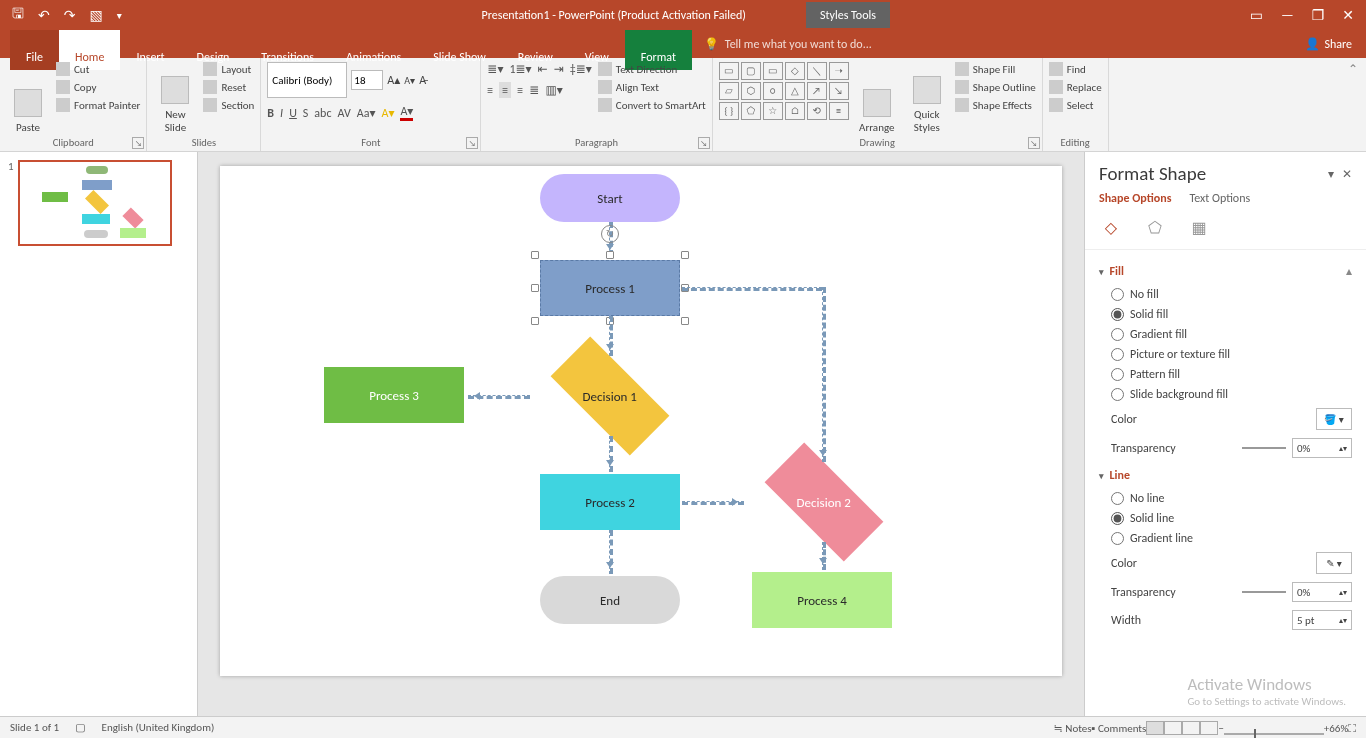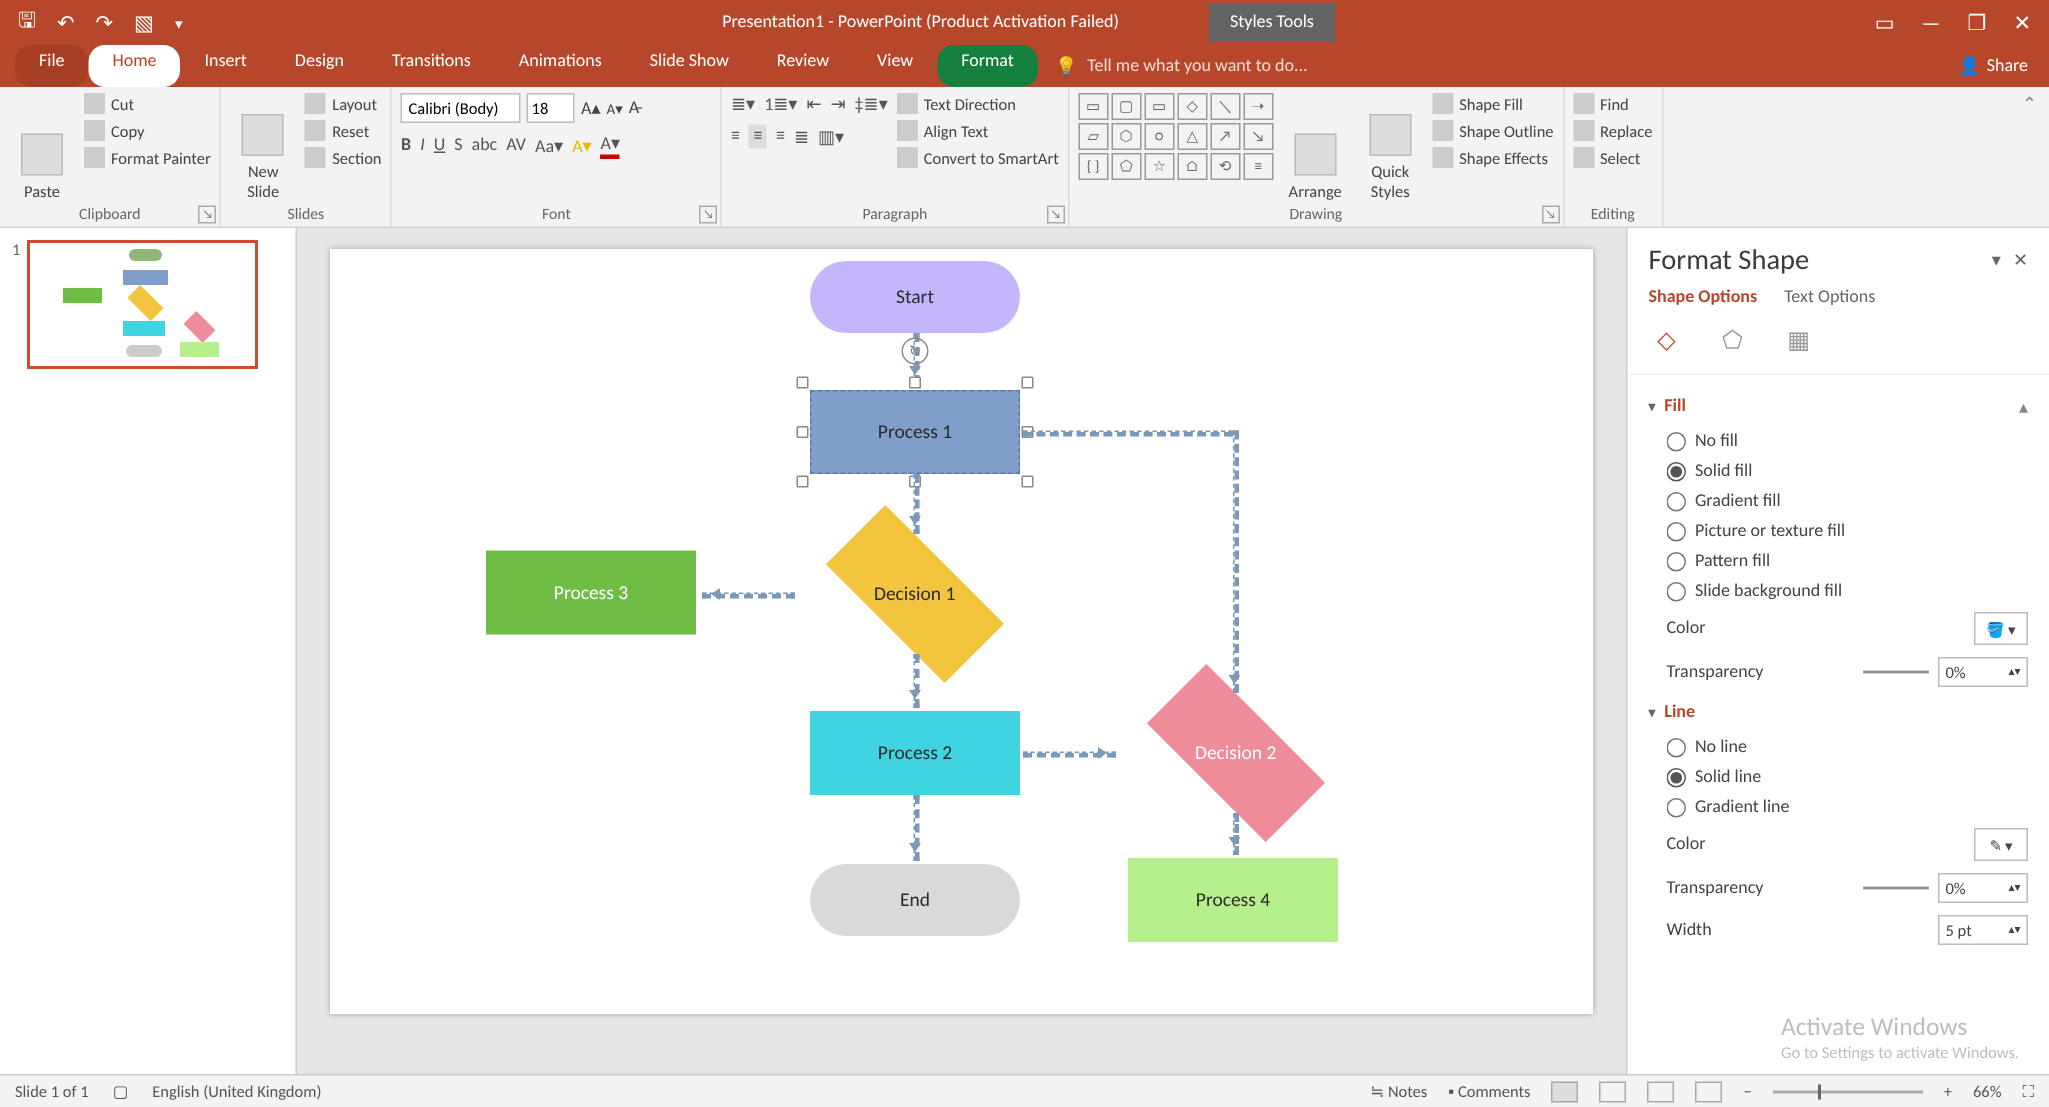--- a/index.html
+++ b/index.html
@@ -10,37 +10,37 @@
 .titlebar .qat { display: flex; gap: 14px; padding: 0 8px; align-items:center;}
 .titlebar .qat span { font-size: 14px; color:#fff;}
 .titlebar .center { flex: 1; display:flex; justify-content:center; gap:60px; align-items:center;}
 .titlebar .doc-title { font-size: 12px; }
 .titlebar .ctx-tab { background:#636363; padding:6px 14px; font-size:12px; }
 .titlebar .win-ctrls { display:flex; gap:18px; align-items:center; padding:0 8px;}
 .titlebar .win-ctrls span { font-size:14px;}
 
 
 .ribbon-tabs { height: 28px; background:#b7472a; color:#fff; display:flex; align-items:stretch; padding-left:10px;}
-.ribbon-tabs .tab { padding:4px 16px; font-size:12px; cursor:pointer;border-radius:11px;}
+.ribbon-tabs .tab { padding:20px 16px; font-size:12px; cursor:pointer;}
 .ribbon-tabs .tab.file { background:#a53e22;}
 .ribbon-tabs .tab.active { background:#fff; color:#b7472a;}
 .ribbon-tabs .tellme { flex:1; padding:6px 12px; opacity:.8; display:flex; align-items:center; gap:6px;}
 .ribbon-tabs .share { padding:6px 14px; display:flex; align-items:center; gap:4px;}
 
 
 .ribbon { height: 94px; background:#f3f3f3; border-bottom:1px solid #d4d4d4; display:flex; }
 .ribbon .group { border-right:1px solid #d9d9d9; padding:4px 6px 2px; display:flex; flex-direction:column; justify-content:space-between; position:relative;}
 .ribbon .group-label { text-align:center; font-size:10.5px; color:#666; padding-top:2px;}
 .ribbon .group-body { display:flex; gap:6px; flex:1;}
 .bigbtn { width:44px; display:flex; flex-direction:column; align-items:center; justify-content:flex-end; gap:4px; font-size:11px; color:#444; cursor:pointer;}
 .bigbtn .ico { width:28px; height:28px; background:#ddd; border:1px solid #bbb;}
 .smallrow { display:flex; flex-direction:column; gap:4px; font-size:11px; color:#444;}
 .smallrow div { display:flex; align-items:center; gap:4px; cursor:pointer; white-space:nowrap;}
 .mini-ico { width:14px; height:14px; background:#ccc; display:inline-block;}
-.fontname { width:80px; height:20px; border:1px solid #bbb; background:#fff; font-size:11px; padding:2px 4px;}
+.fontname { width:80px; height:36px; border:1px solid #bbb; background:#fff; font-size:11px; padding:2px 4px;}
 .fontsize { width:32px; height:20px; border:1px solid #bbb; background:#fff; font-size:11px; padding:2px;}
 .fontbtns { display:flex; gap:6px; align-items:center;}
 .fontbtns span { font-size:12px; cursor:pointer; color:#555;}
 .shapes-gallery { display:grid; grid-template-columns:repeat(6,20px); grid-auto-rows:18px; gap:2px;}
 .shapes-gallery span { border:1px solid #999; font-size:10px; text-align:center; line-height:16px; color:#666;}
 .launcher { position:absolute; right:2px; bottom:2px; width:12px; height:12px; border:1px solid #aaa; font-size:8px; text-align:center; line-height:10px; color:#777;}
 
 
 .workspace { position:absolute; top:152px; left:0; right:0; bottom:22px; display:flex; background:#e6e6e6;}
 .thumbs { width:198px; background:#fff; border-right:1px solid #ccc; padding:8px;}
@@ -87,21 +87,21 @@
 .section-hd::before { content:'▾'; font-size:9px; color:#666;}
 .radio-row { display:flex; align-items:center; gap:6px; padding:3px 0 3px 12px;}
 .radio-row input { margin:0; accent-color:#555;}
 .prop-row { display:flex; align-items:center; justify-content:space-between; padding:4px 0 4px 12px;gap:48px;}
 .prop-row .val { width:60px; height:20px; border:1px solid #bbb; font-size:11px; padding:2px 4px; display:flex; align-items:center; justify-content:space-between;}
 .color-dd { width:36px; height:22px; border:1px solid #bbb; display:flex; align-items:center; justify-content:center; gap:2px; font-size:10px;}
 .slider { width:44px; height:2px; background:#999; position:relative;}
 
 
 .statusbar { position:absolute; left:0; right:0; bottom:0; height:22px; background:#f3f3f3; border-top:1px solid #ccc; display:flex; align-items:center; font-size:11px; color:#555; padding:0 10px; gap:16px;}
-.statusbar .right { margin-left:auto; display:flex; align-items:center; gap:14px;}
+.statusbar .right { margin-left:auto; display:flex; align-items:flex-end; }
 .view-btn { width:18px; height:14px; border:1px solid #aaa; display:inline-block;}
 .zoom-slider { width:100px; height:2px; background:#aaa; position:relative;}
 .watermark { position:absolute; right:20px; bottom:30px; color:#bdbdbd; font-size:17px; pointer-events:none; text-align:left;}
 .watermark small { font-size:11px; display:block;}
 </style>
 </head>
 <body>
 
 <div class="titlebar">
   <div class="qat">

